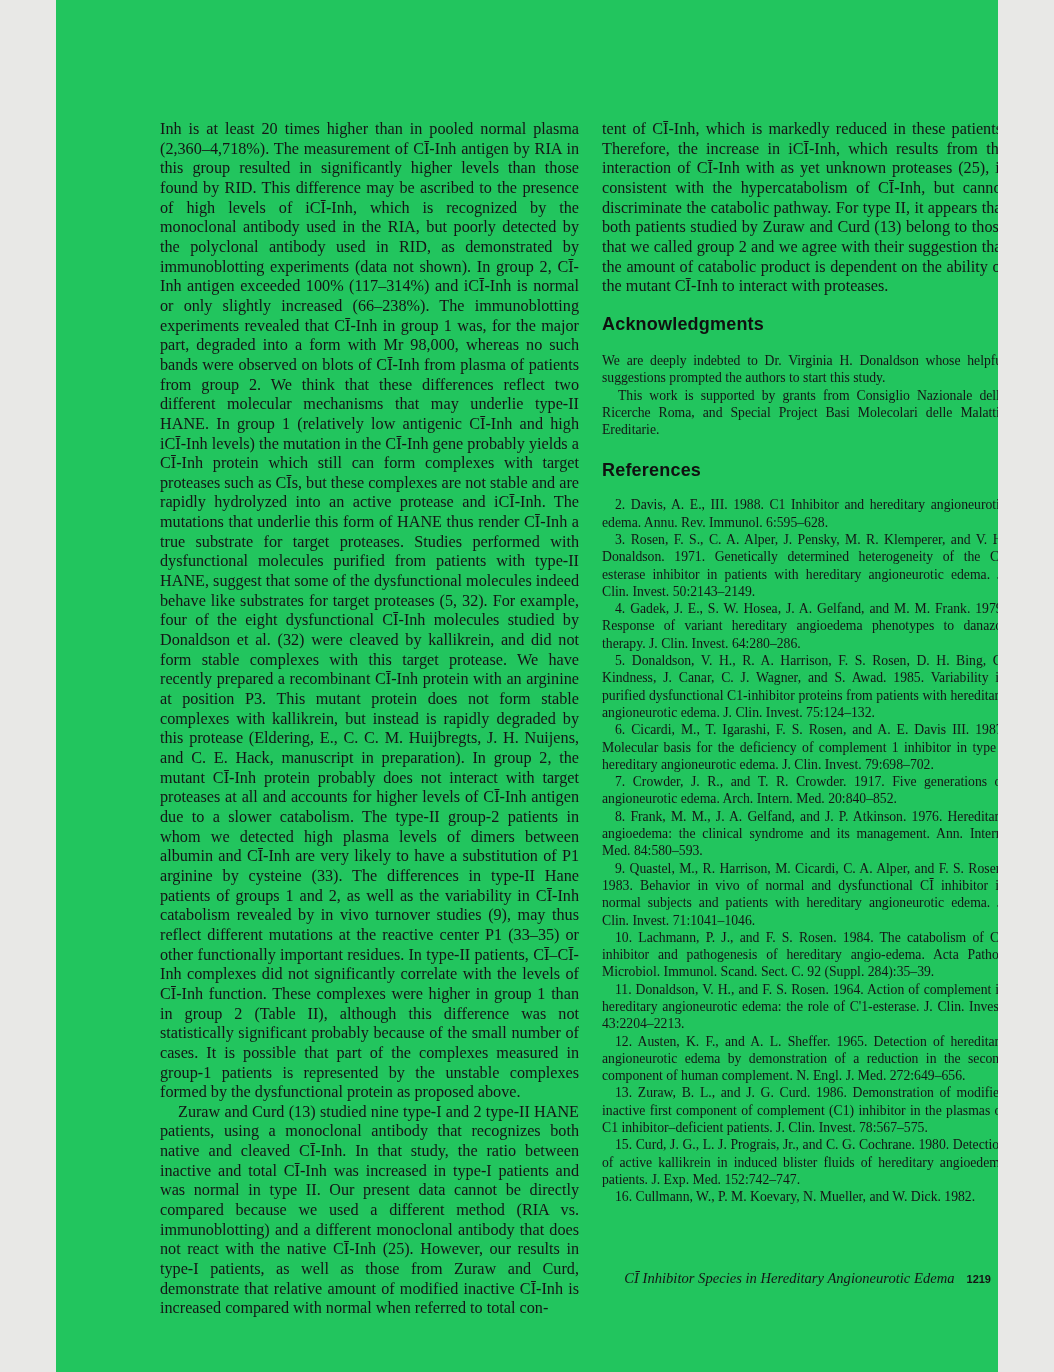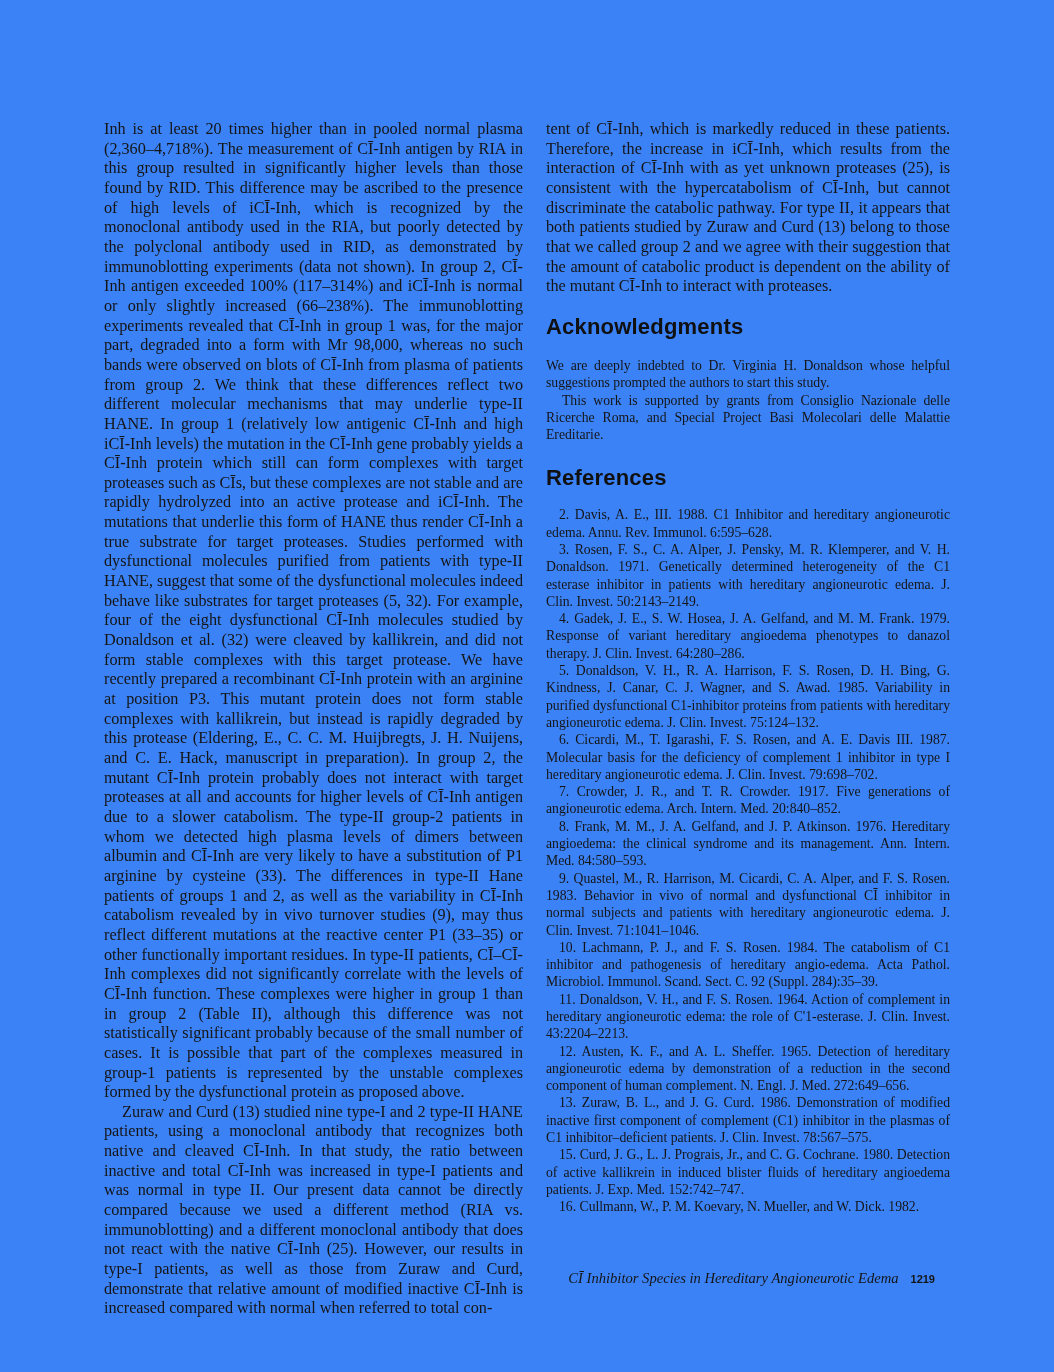--- a/index.html
+++ b/index.html
@@ -1,22 +1,22 @@
 <!DOCTYPE html>
 <html><head>
 <meta charset="utf-8">
 <style>
   html, body { margin: 0; padding: 0; }
   body { background: #e8e8e6; }
   .page {
     position: relative;
-    width: 1054px;
+    width: 942px;
     height: 1372px;
     margin: 0 auto;
-    background: #3b82f6;
+    background: #22c55e;
     color: #151515;
     font-family: "Liberation Serif", serif;
     overflow: hidden;
   }
   .columns {
     position: absolute;
     left: 104px;
     top: 120px;
     display: flex;
     gap: 23px;
@@ -38,21 +38,21 @@
   .ack-indent { text-indent: 16px; }
   .ref-par {
     font-size: 13.7px;
     line-height: 17.3px;
     text-align: justify;
     text-indent: 13px;
   }
   h2.section-heading {
     font-family: "Liberation Sans", sans-serif;
     font-weight: bold;
-    font-size: 22px;
+    font-size: 18px;
     letter-spacing: 0.2px;
     margin: 17px 0 17px 0;
     color: #101010;
   }
   h2.refs-heading { margin: 22px 0 15px 0; }
   .footer {
     position: absolute;
     top: 1270px;
     left: 545px;
     width: 404px;

